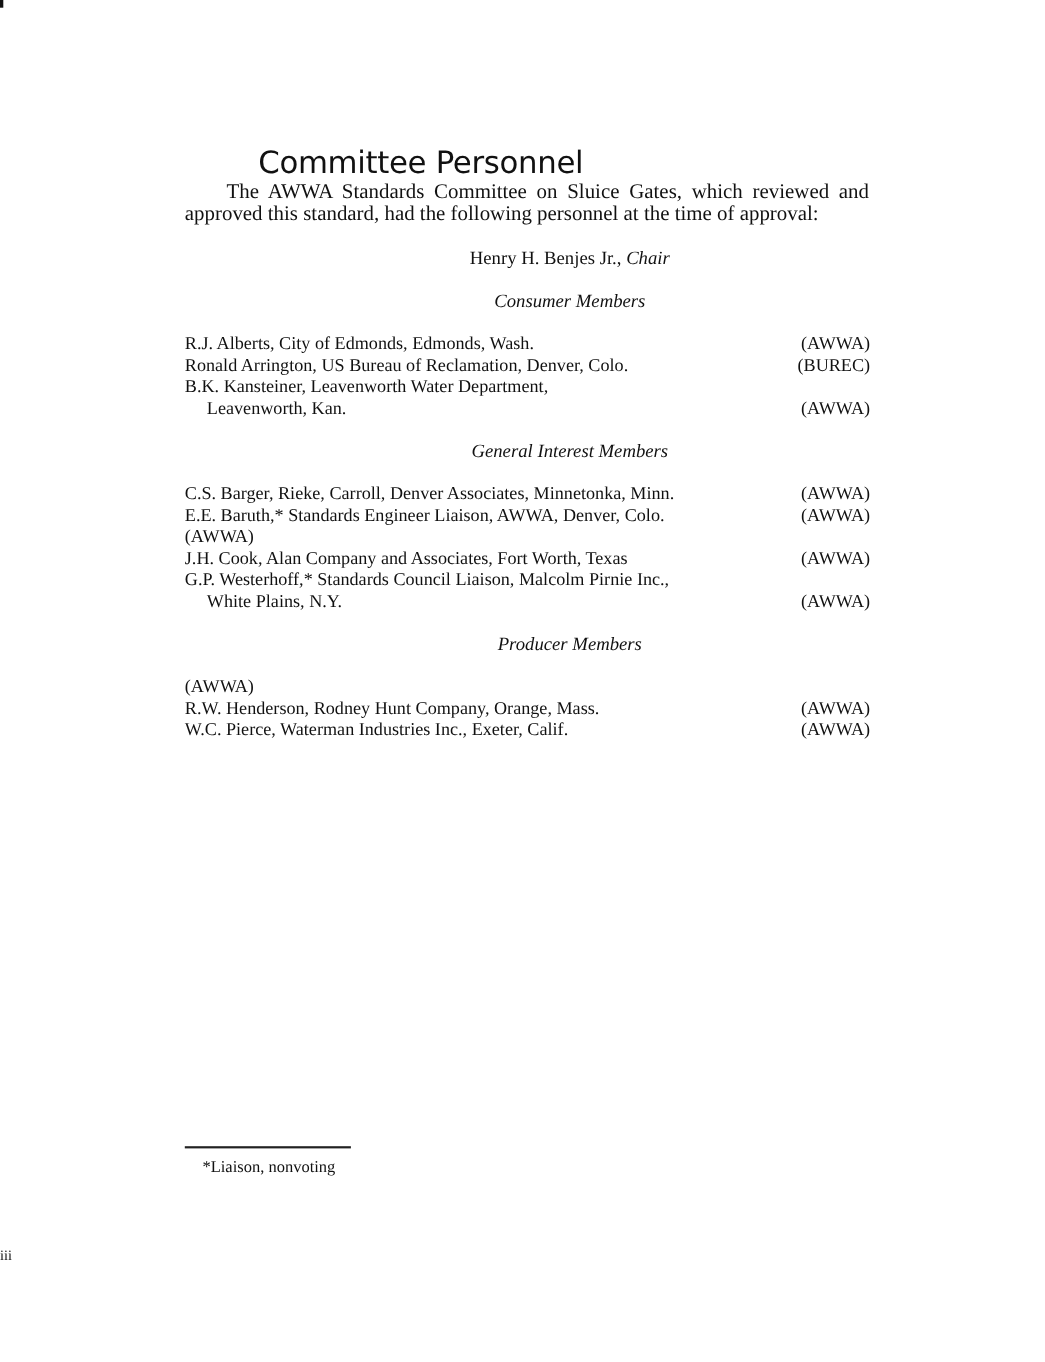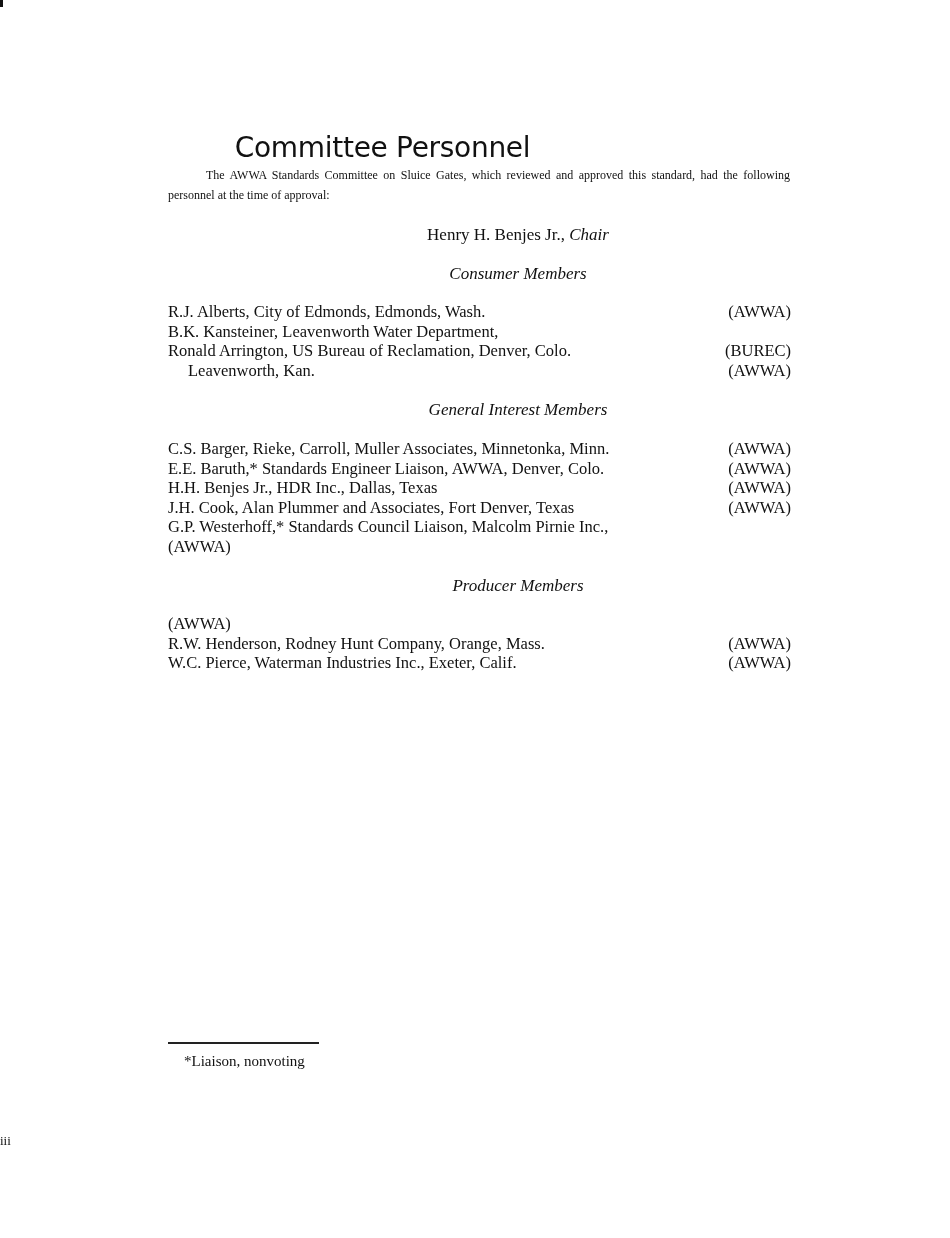--- a/index.html
+++ b/index.html
@@ -1,21 +1,21 @@
 <!DOCTYPE html>
 <html><head>
 <meta charset="utf-8">
 <style>
   html, body { margin:0; padding:0; background:#ffffff; }
   body { width:950px; height:1238px; position:relative; overflow:hidden;
          font-family:"Liberation Serif", "DejaVu Serif", serif; color:#111; }
   .corner-mark { position:absolute; left:0; top:0; width:3px; height:7px; background:#111; }
   .title { position:absolute; left:0; width:765px; top:112px; text-align:center;
            font-family:"DejaVu Sans", "Liberation Sans", sans-serif; font-size:28px; font-weight:normal; letter-spacing:-0.3px; }
-  .intro { position:absolute; left:168px; width:622px; top:165px; font-size:12px; line-height:20px;
+  .intro { position:absolute; left:168px; width:622px; top:165px; font-size:19px; line-height:20px;
            text-align:justify; text-indent:38px; }
   .centered { position:absolute; left:0; width:950px; text-align:center; font-size:17px;padding-left:43px; }
   .italic { font-style:italic; }
   .list { position:absolute; left:168px; width:623px; font-size:16.5px; }
   .row { display:flex; justify-content:space-between; height:19.6px; line-height:19.6px; white-space:nowrap; }
   .row .name { flex:1; }
   .row .org { text-align:right; }
   .cont { padding-left:20px; }
   .rule { position:absolute; left:168px; top:1042px; width:151px; height:1.5px; background:#222; }
   .footnote { position:absolute; left:184px; top:1053px; font-size:15px; }
@@ -35,56 +35,56 @@
   <span class="italic">Chair</span>
 </div>
 
 <div class="centered italic" style="top:264px">Consumer Members</div>
 <div class="list" style="top:302px">
   <div class="row">
     <span class="name">R.J. Alberts, City of Edmonds, Edmonds, Wash.</span>
     <span class="org">(AWWA)</span>
   </div>
   <div class="row">
+    <span class="name">Ronald Arrington, US Bureau of Reclamation, Denver, Colo.</span>
+    <span class="org">(BUREC)</span>
+  </div>
+  <div class="row">
     <span class="name">B.K. Kansteiner, Leavenworth Water Department,</span>
     <span class="org"></span>
-  </div>
-  <div class="row">
-    <span class="name">Ronald Arrington, US Bureau of Reclamation, Denver, Colo.</span>
-    <span class="org">(BUREC)</span>
   </div>
   <div class="row">
     <span class="name cont">Leavenworth, Kan.</span>
     <span class="org">(AWWA)</span>
   </div>
 </div>
 
 <div class="centered italic" style="top:400px">General Interest Members</div>
 <div class="list" style="top:439px">
   <div class="row">
-    <span class="name">C.S. Barger, Rieke, Carroll, Muller Associates, Minnetonka, Minn.</span>
+    <span class="name">C.S. Barger, Rieke, Carroll, Denver Associates, Minnetonka, Minn.</span>
     <span class="org">(AWWA)</span>
   </div>
   <div class="row">
     <span class="name">E.E. Baruth,* Standards Engineer Liaison, AWWA, Denver, Colo.</span>
     <span class="org">(AWWA)</span>
   </div>
   <div class="row">
-    <span class="name">H.H. Benjes Jr., HDR Inc., Dallas, Texas</span>
     <span class="org">(AWWA)</span>
   </div>
   <div class="row">
-    <span class="name">J.H. Cook, Alan Plummer and Associates, Fort Denver, Texas</span>
+    <span class="name">J.H. Cook, Alan Company and Associates, Fort Worth, Texas</span>
     <span class="org">(AWWA)</span>
   </div>
   <div class="row">
     <span class="name">G.P. Westerhoff,* Standards Council Liaison, Malcolm Pirnie Inc.,</span>
     <span class="org"></span>
   </div>
   <div class="row">
+    <span class="name cont">White Plains, N.Y.</span>
     <span class="org">(AWWA)</span>
   </div>
 </div>
 
 <div class="centered italic" style="top:576px">Producer Members</div>
 <div class="list" style="top:614px">
   <div class="row">
     <span class="org">(AWWA)</span>
   </div>
   <div class="row">

